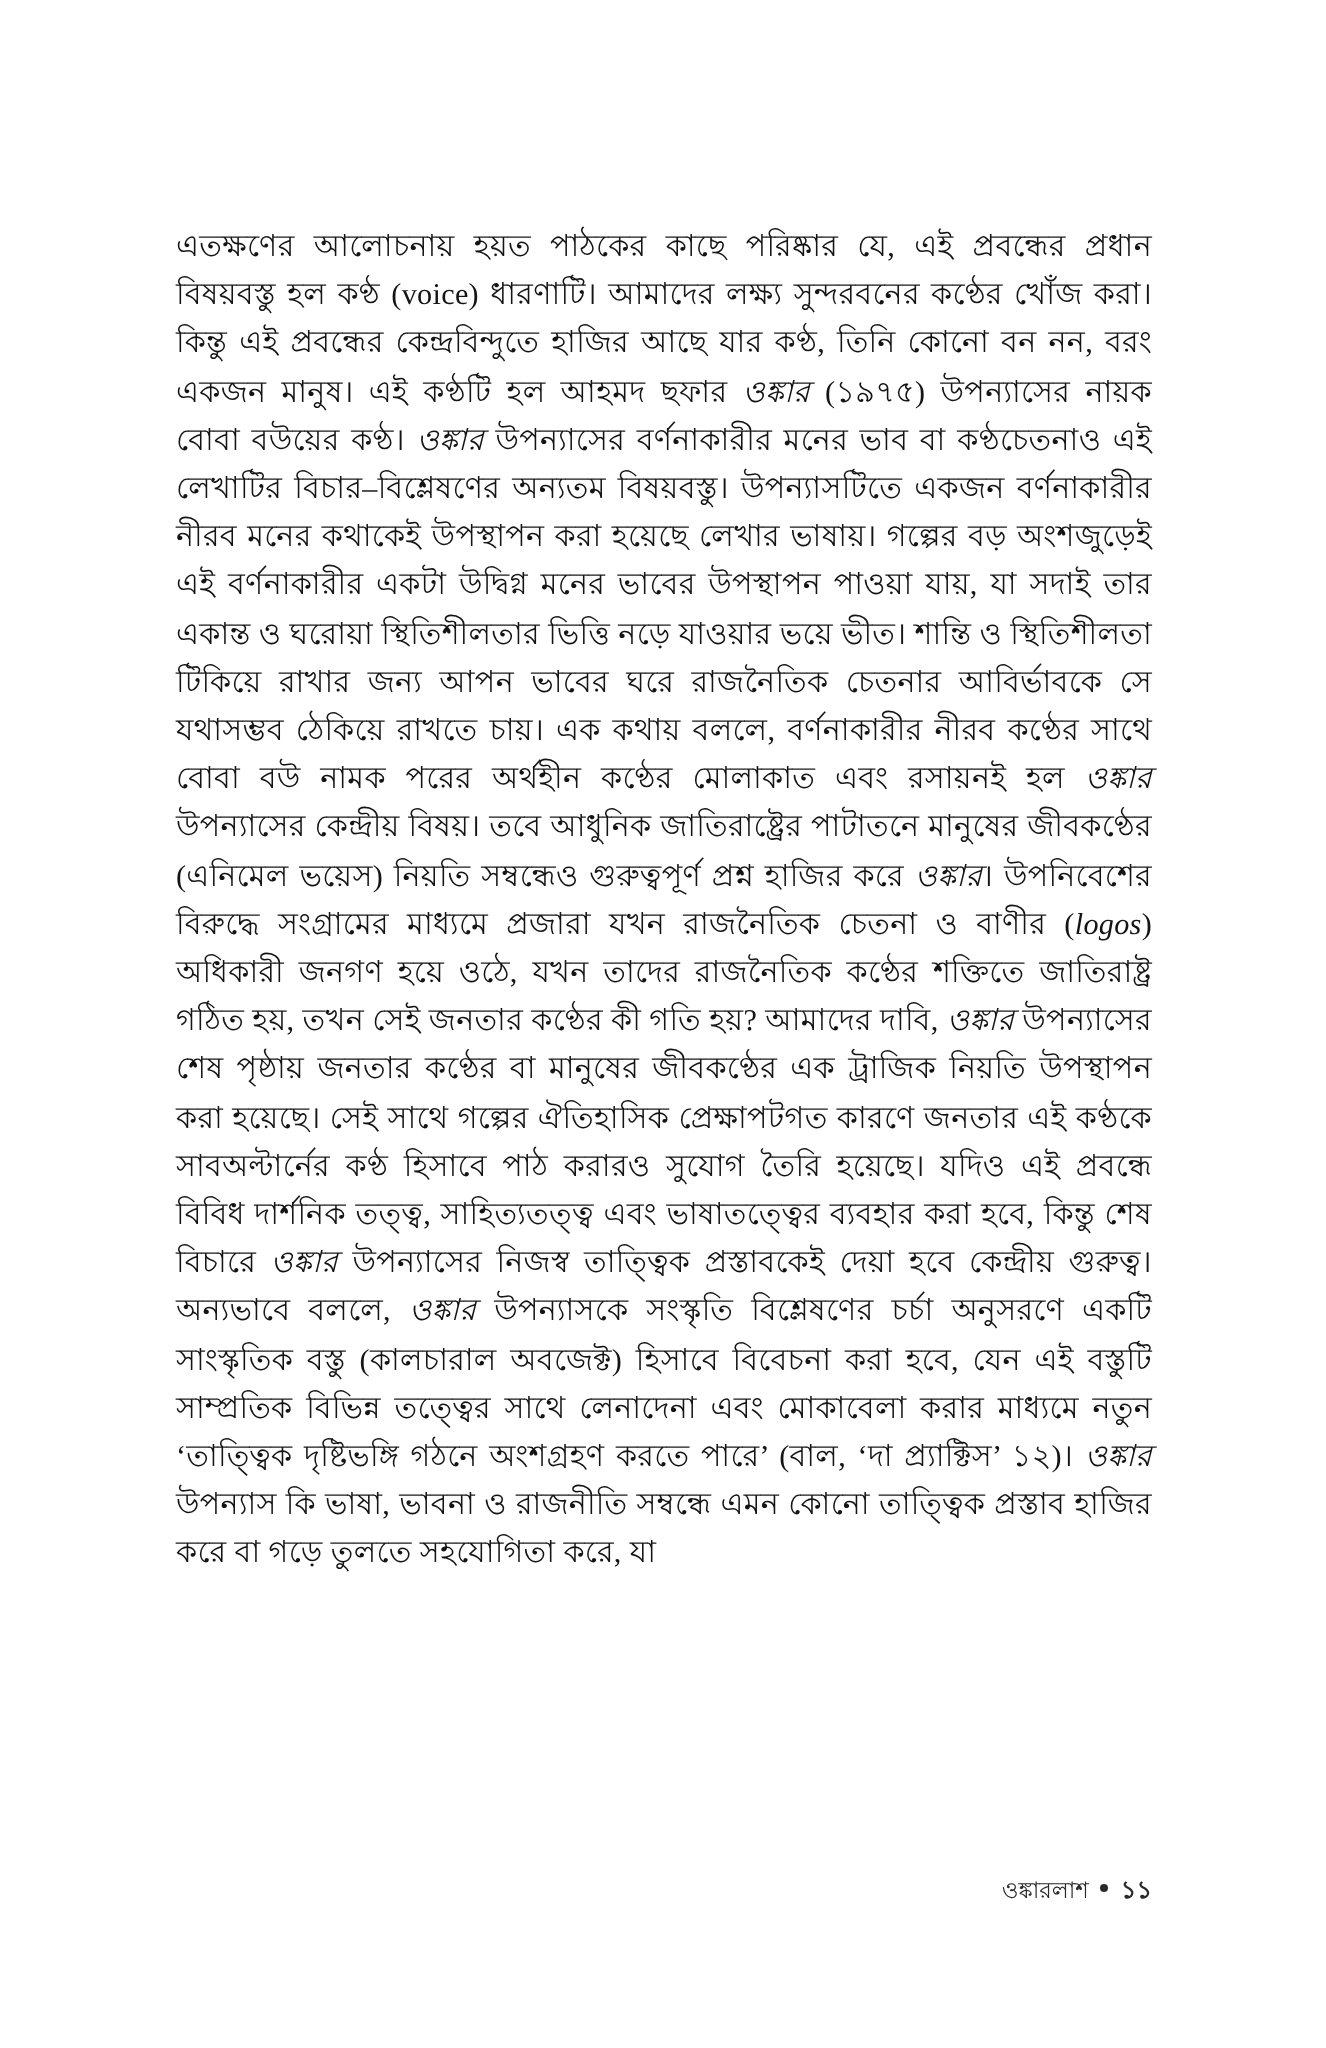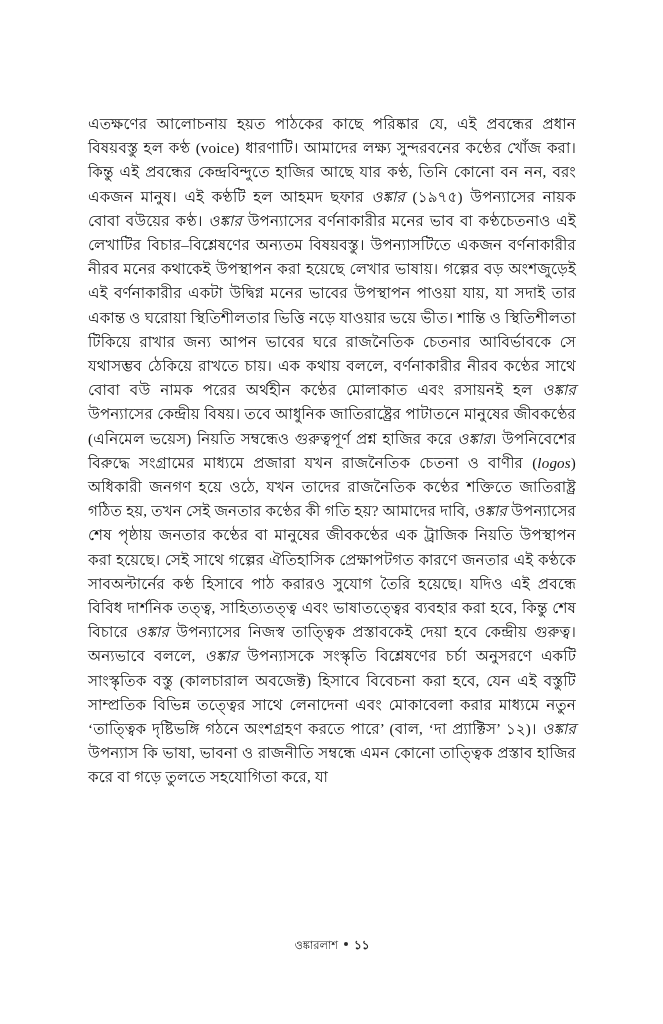--- a/index.html
+++ b/index.html
@@ -48,21 +48,21 @@
     font-style: italic;
   }
 
   .footer {
     position: absolute;
     left: 88px;
     top: 938px;
     width: 488px;
     display: flex;
     align-items: baseline;
-    justify-content: center;
+    justify-content: flex-end;
     gap: 6px;
     font-size: 11.4px;
     line-height: 14px;
     color: #2a2a2a;
   }
 
   .footer-running-head {
     white-space: nowrap;
   }
 

